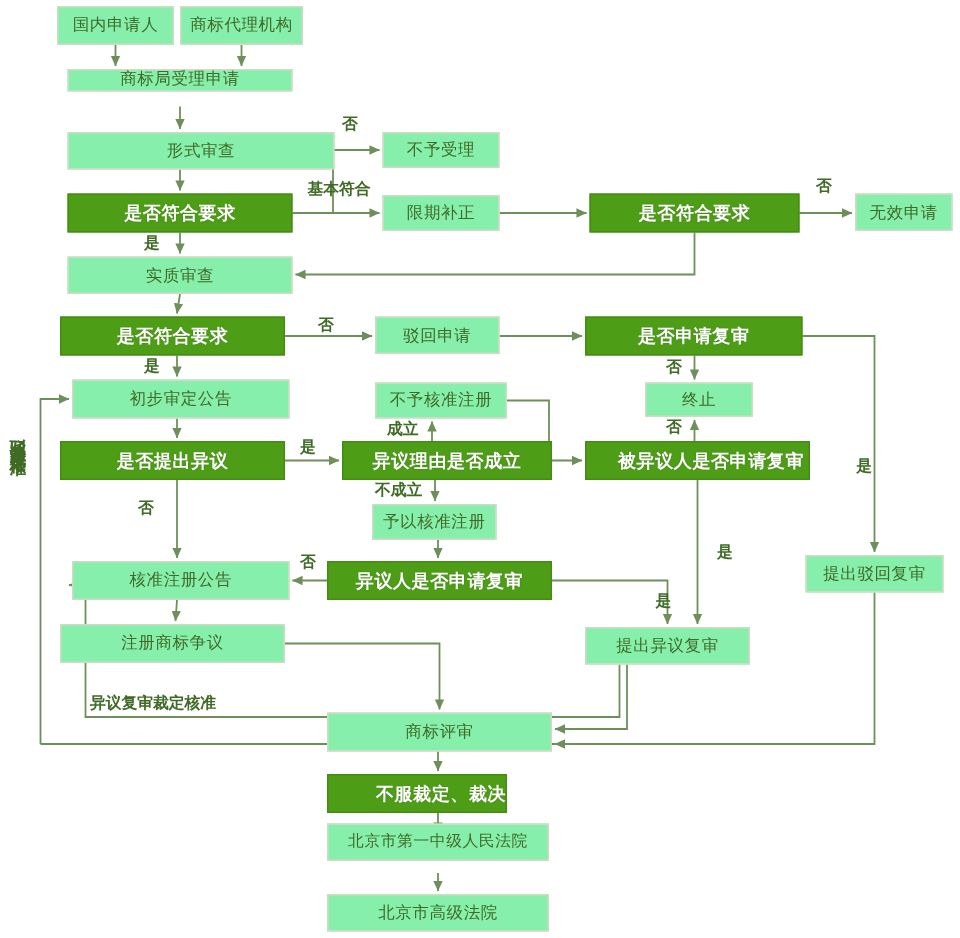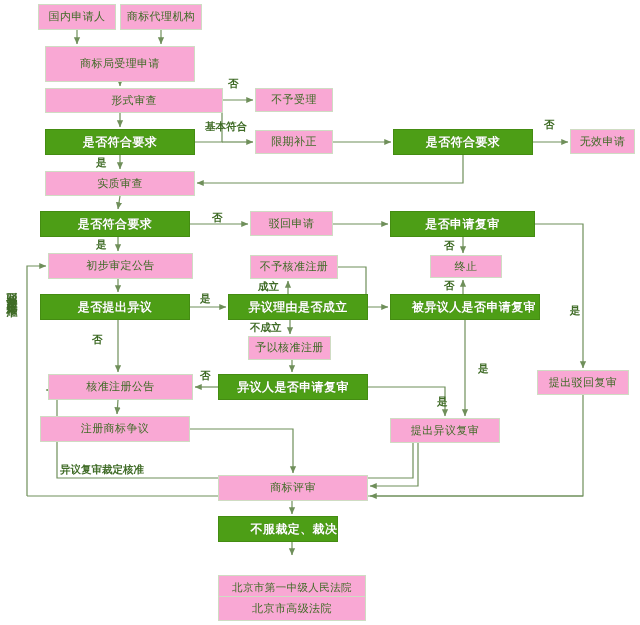--- a/index.html
+++ b/index.html
@@ -31,21 +31,21 @@
     box-sizing: border-box;
     display: flex;
     align-items: center;
     justify-content: center;
     text-align: center;
     line-height: 1.05;
     letter-spacing: 0.4px;
     white-space: nowrap;
   }
   .node.plain {
-    background: #f9a8d4;
+    background: #86efac;
     border: 1px solid #cfdcc3;
     color: #3f6b26;
     font-size: 11px;
     font-weight: normal;
   }
   .node.filled {
     background: #4d9e16;
     border: 1px solid #448c12;
     color: #ffffff;
     font-size: 12px;
@@ -163,21 +163,21 @@
     <g stroke="#6f8f5a" stroke-width="1.2" fill="none">
 
       <path d="M583,496 L27,496"></path>
     </g>
   </svg>
 
   <div class="node plain" style="left:38px;top:4px;width:78px;height:26px;">国内申请人</div>
 
   <div class="node plain" style="left:120px;top:4px;width:82px;height:26px;">商标代理机构</div>
 
-  <div class="node plain" style="left:45px;top:46px;width:150px;height:36px;font-family:Liberation Serif, serif;">商标局受理申请</div>
+  <div class="node plain" style="left:45px;top:46px;width:150px;height:15px;font-family:Liberation Serif, serif;">商标局受理申请</div>
 
   <div class="node plain" style="left:45px;top:88px;width:178px;height:25px;">形式审查</div>
 
   <div class="node filled" style="left:45px;top:129px;width:150px;height:26px;">是否符合要求</div>
 
   <div class="node plain" style="left:255px;top:88px;width:78px;height:24px;">不予受理</div>
 
   <div class="node plain" style="left:255px;top:130px;width:78px;height:24px;">限期补正</div>
 
   <div class="node filled" style="left:393px;top:129px;width:140px;height:26px;">是否符合要求</div>
@@ -213,21 +213,21 @@
   <div class="node filled" style="left:218px;top:374px;width:150px;height:26px;">异议人是否申请复审</div>
 
   <div class="node plain" style="left:40px;top:416px;width:150px;height:26px;">注册商标争议</div>
 
   <div class="node plain" style="left:390px;top:418px;width:110px;height:25px;">提出异议复审</div>
 
   <div class="node plain" style="left:218px;top:475px;width:150px;height:26px;">商标评审</div>
 
   <div class="node filled" style="left:218px;top:516px;width:120px;height:26px;padding-left:32px;">不服裁定、裁决</div>
 
-  <div class="node plain" style="left:218px;top:575px;width:148px;height:25px;font-size:10.5px;">北京市第一中级人民法院</div>
+  <div class="node plain" style="left:218px;top:549px;width:148px;height:25px;font-size:10.5px;">北京市第一中级人民法院</div>
 
   <div class="node plain" style="left:218px;top:596px;width:148px;height:25px;">北京市高级法院</div>
 
   <div class="edge-label" style="left:228px;top:78px;">否</div>
   <div class="edge-label" style="left:205px;top:121px;">基本符合</div>
   <div class="edge-label" style="left:544px;top:119px;">否</div>
   <div class="edge-label" style="left:96px;top:157px;">是</div>
   <div class="edge-label" style="left:212px;top:212px;">否</div>
   <div class="edge-label" style="left:96px;top:239px;">是</div>
   <div class="edge-label" style="left:444px;top:240px;">否</div>

